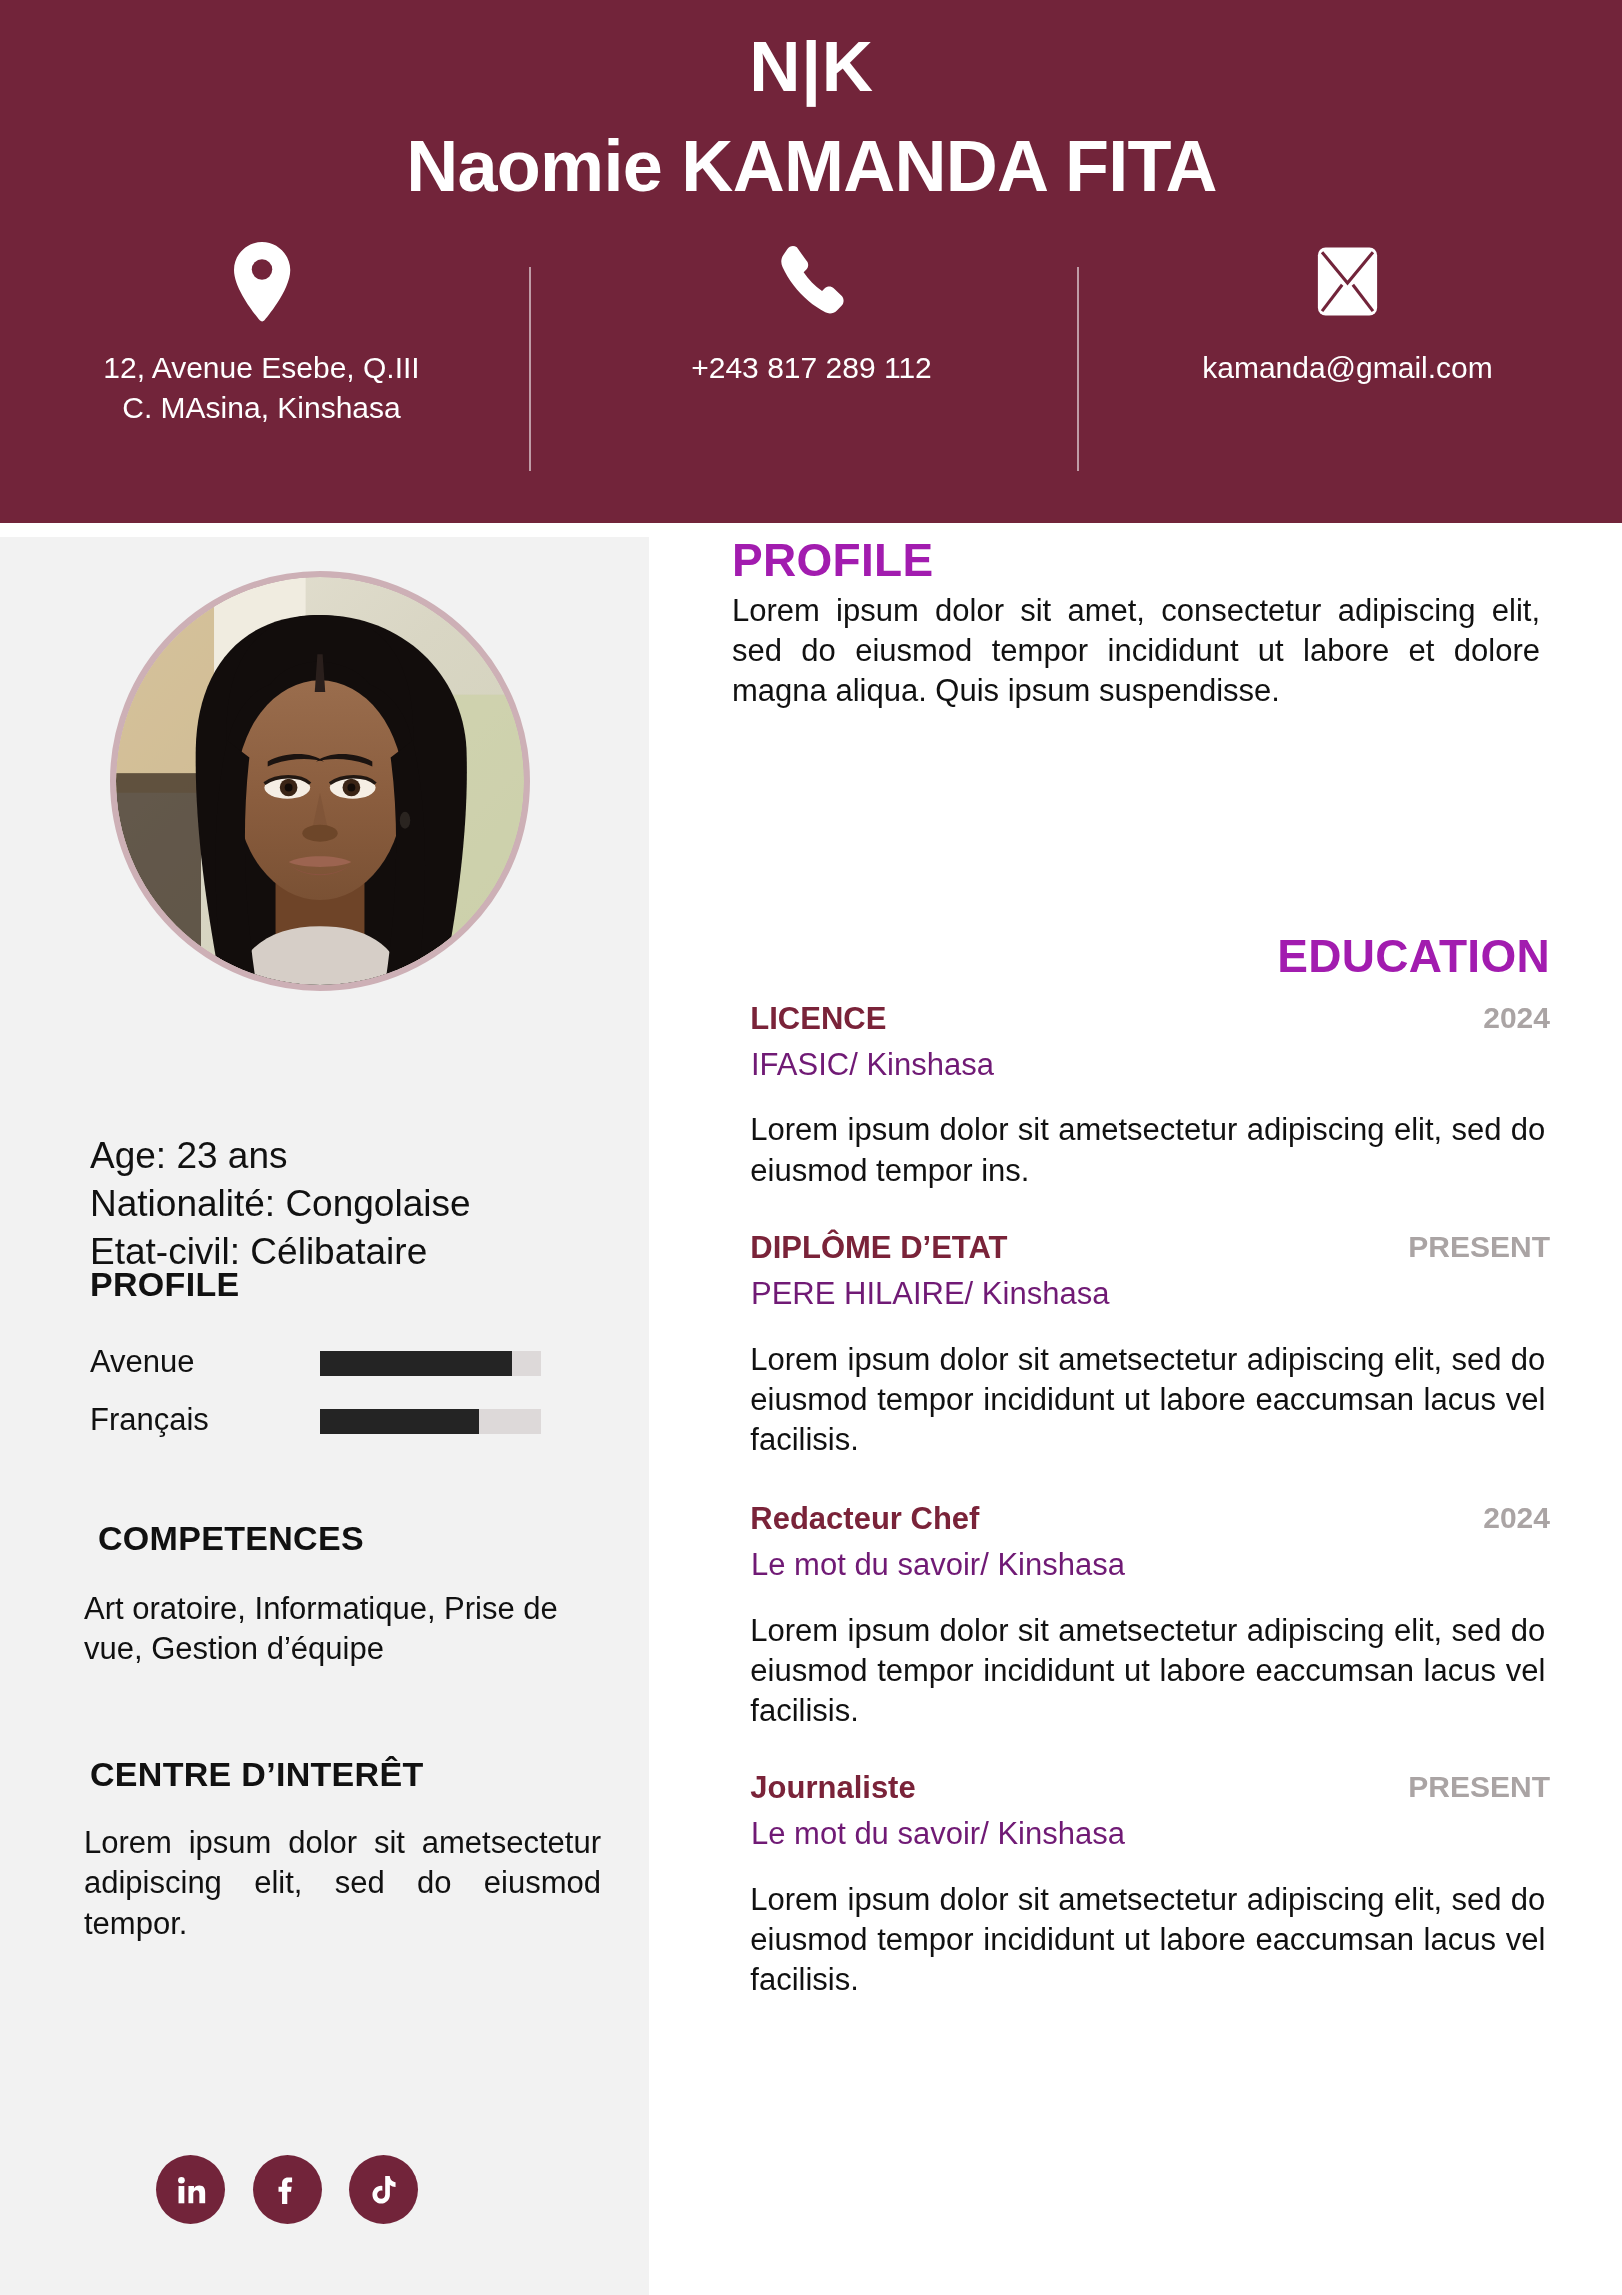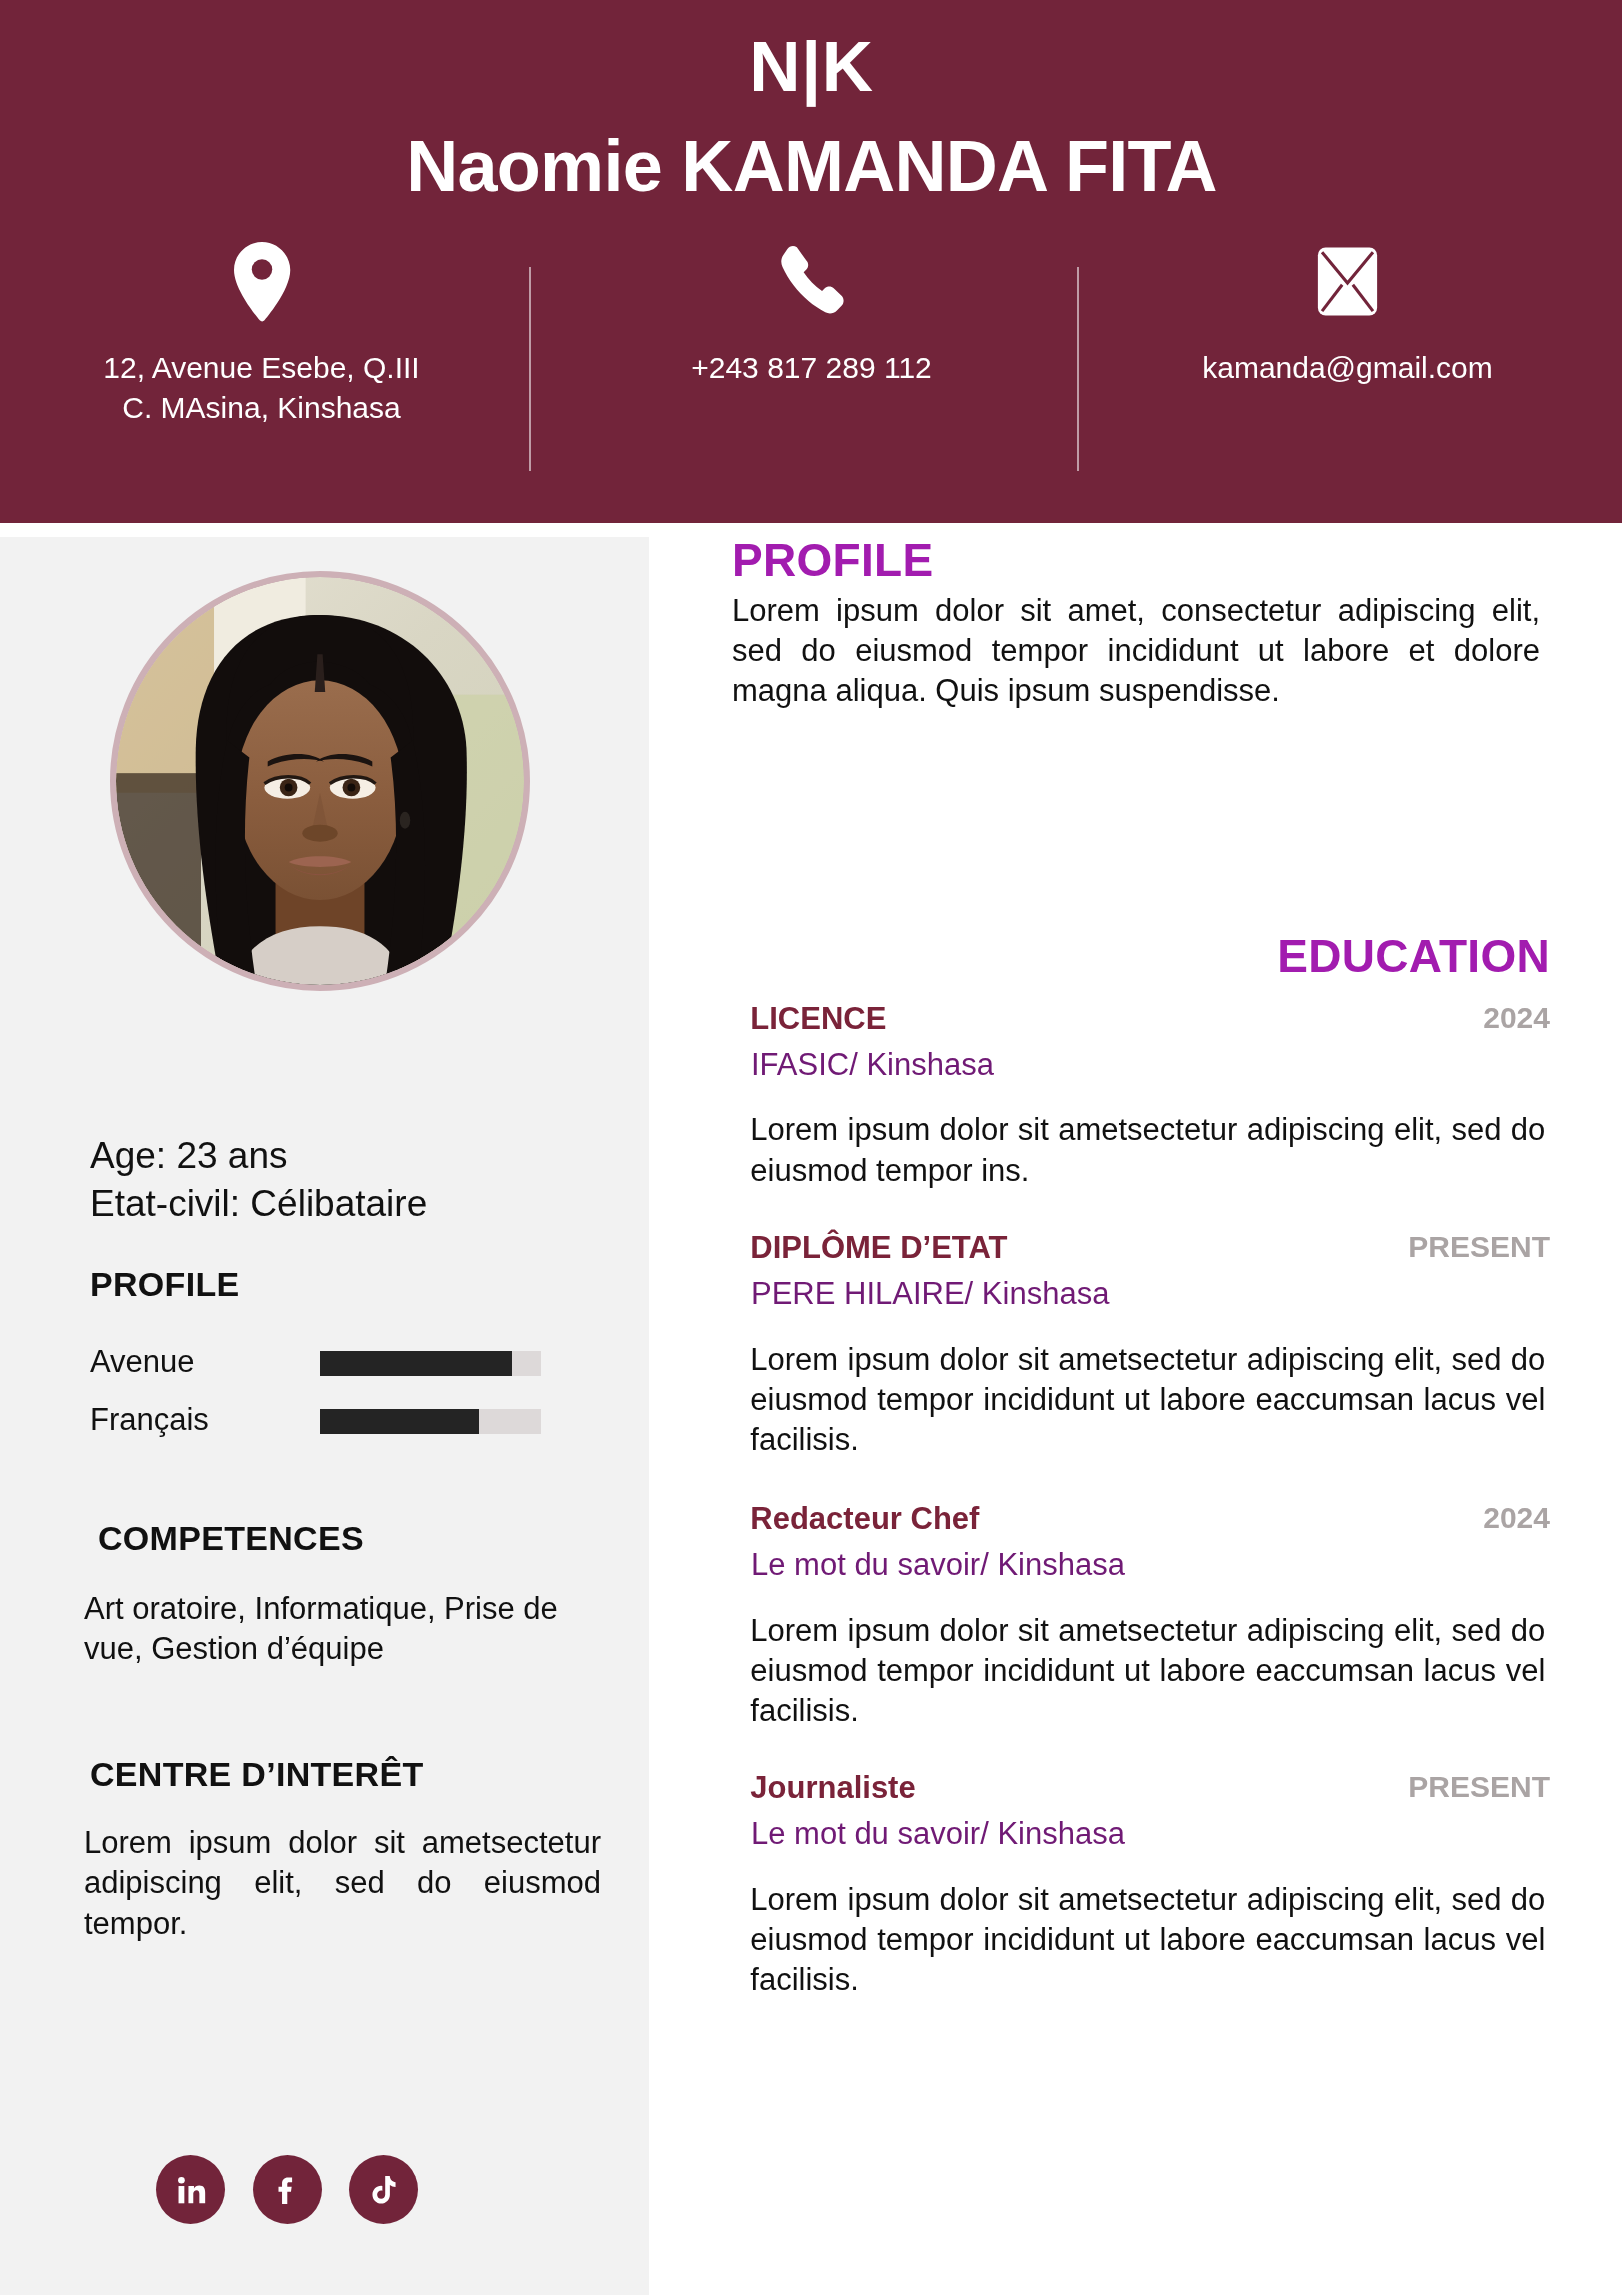--- a/index.html
+++ b/index.html
@@ -372,20 +372,21 @@
 
               <ellipse cx="442" cy="372" rx="8" ry="13" fill="#2a2420"></ellipse>
             </g>
           </svg>
         </div>
       </div>
     </div>
 
     <div class="personal-info">
       <div>Age: 23 ans</div>
+      <div>Nationalité: Congolaise</div>
       <div>Etat-civil: Célibataire</div>
     </div>
 
     <div class="side-h side-h-langues">PROFILE</div>
 
     <div class="lang-list">
       <div class="lang-row">
         <div class="lang-name">Avenue</div>
         <div class="lang-track">
           <div class="lang-fill" id="lang-fill-0" style="width: 87%;"></div>

